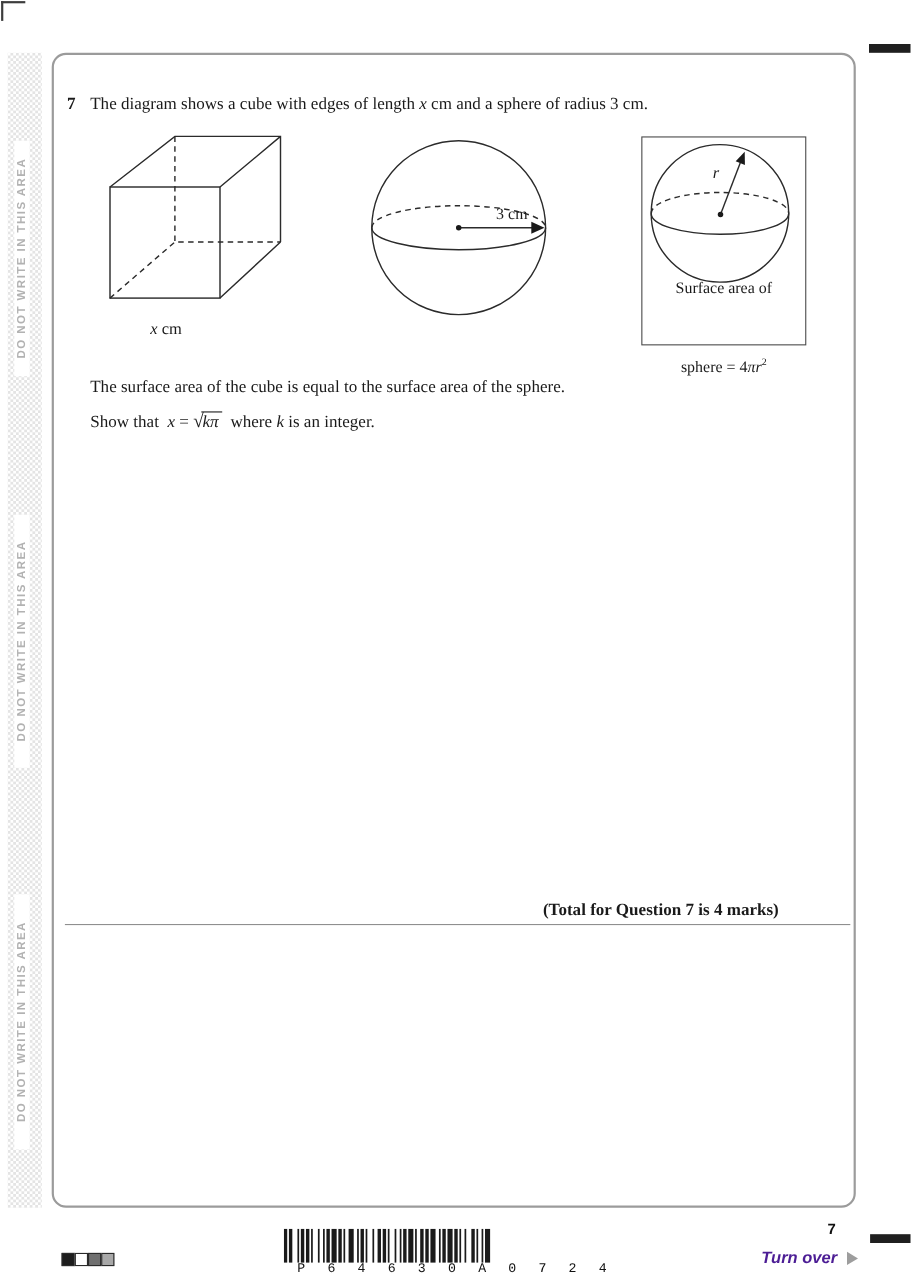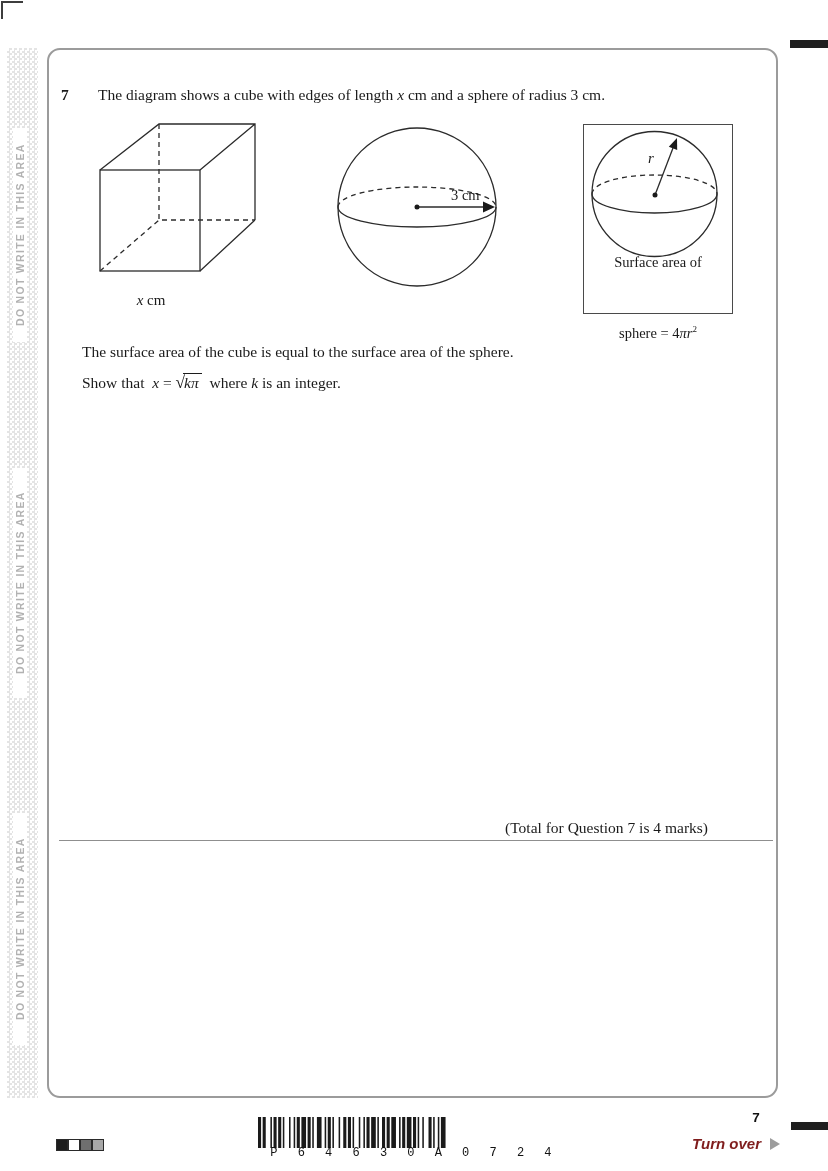--- a/index.html
+++ b/index.html
@@ -20,57 +20,57 @@
              background:#fff;padding:4px 1px;display:flex;align-items:center;justify-content:center;}
   .wm1{top:128px;height:206px;}
   .wm2{top:468px;height:222px;}
   .wm3{top:813px;height:224px;}
 
   
   .frame{position:absolute;left:47px;top:48px;width:731px;height:1050px;background:#fff;
          border:2.5px solid #9b9b9b;border-radius:13px;box-sizing:border-box;}
 
   .qnum{position:absolute;left:12px;top:36px;font-weight:bold;font-size:15.5px;}
-  .qintro{position:absolute;left:33px;top:36px;font-size:15.5px;width:660px;margin-left:16px;}
+  .qintro{position:absolute;left:33px;top:36px;font-size:15.5px;width:660px;}
   .stmt{position:absolute;left:33px;top:293px;font-size:15.5px;width:660px;}
   .show-line{position:absolute;left:33px;top:321px;font-size:15.5px;white-space:pre-wrap;line-height:24px;font-family:Liberation Serif, serif;}
   .ital{font-style:italic;}
   .sqrt-sym{font-size:1.12em;margin-right:-2px;}
   .rad{font-style:italic;display:inline-block;border-top:1.5px solid #1c1c1c;
        line-height:1.1;padding:0 3px 0 1px;}
 
   .diagram-svg{position:absolute;}
   .cube-label{position:absolute;left:67px;top:223px;width:70px;text-align:center;font-size:15px;margin-top:19px;}
   .sphere-label{position:absolute;left:386px;top:137px;font-size:14.5px;margin-left:16px;}
 
   .fbox{position:absolute;left:534px;top:74px;width:150px;height:190px;
         border:1.3px solid #4a4a4a;box-sizing:border-box;}
   .fbox svg{position:absolute;left:0;top:0;}
   .fbox .rlabel{position:absolute;left:64px;top:25px;font-style:italic;font-size:15px;}
   .fbox .cap1{position:absolute;left:0;top:129px;width:100%;text-align:center;font-size:14.5px;}
   .fbox .cap2{position:absolute;left:0;top:159px;width:100%;text-align:center;font-size:14.5px;margin-top:40px;}
   .fbox sup{font-size:9px;}
 
-  .total-line{position:absolute;right:68px;top:769px;font-weight:normal;font-size:15.5px;padding-left:32px;}
+  .total-line{position:absolute;right:68px;top:769px;font-weight:bold;font-size:15.5px;padding-left:32px;}
   .rule{position:absolute;left:10px;top:790px;width:714px;border-top:1.5px solid #8f8f8f;}
 
   
   .calib{position:absolute;left:56px;top:1139px;display:flex;}
   .calib span{width:12px;height:12px;box-sizing:border-box;border:1px solid #2a2a2a;}
   .sq1{background:#1d1d1d;} .sq2{background:#ffffff;} .sq3{background:#6f6f6f;} .sq4{background:#a8a8a8;}
 
   .barcode{position:absolute;left:258px;top:1117px;width:300px;height:46px;}
   .barcode-text{position:absolute;left:0;top:29px;width:100%;text-align:right;
                 font:12px "Liberation Mono","DejaVu Sans Mono",monospace;letter-spacing:6.5px;color:#111;}
 
   .pagenum{position:absolute;left:748px;top:1110px;width:16px;text-align:center;
            font:bold 13.5px "Liberation Sans",sans-serif;color:#111;}
   .turnover{position:absolute;left:600px;top:1135px;width:180px;display:flex;
             justify-content:flex-end;align-items:center;gap:9px;}
-  .turnover-label{font:bold italic 15px "Liberation Sans",sans-serif;color:#7f1d1d;}
+  .turnover-label{font:bold italic 15px "Liberation Sans",sans-serif;color:#4c1d95;}
   .tri-right{width:0;height:0;border-left:10px solid #9d9d9d;
              border-top:6.5px solid transparent;border-bottom:6.5px solid transparent;}
 </style>
 </head>
 <body>
 
 <div class="page">
 
   <div class="crop-tl"></div>
   <div class="bar-tr"></div>

